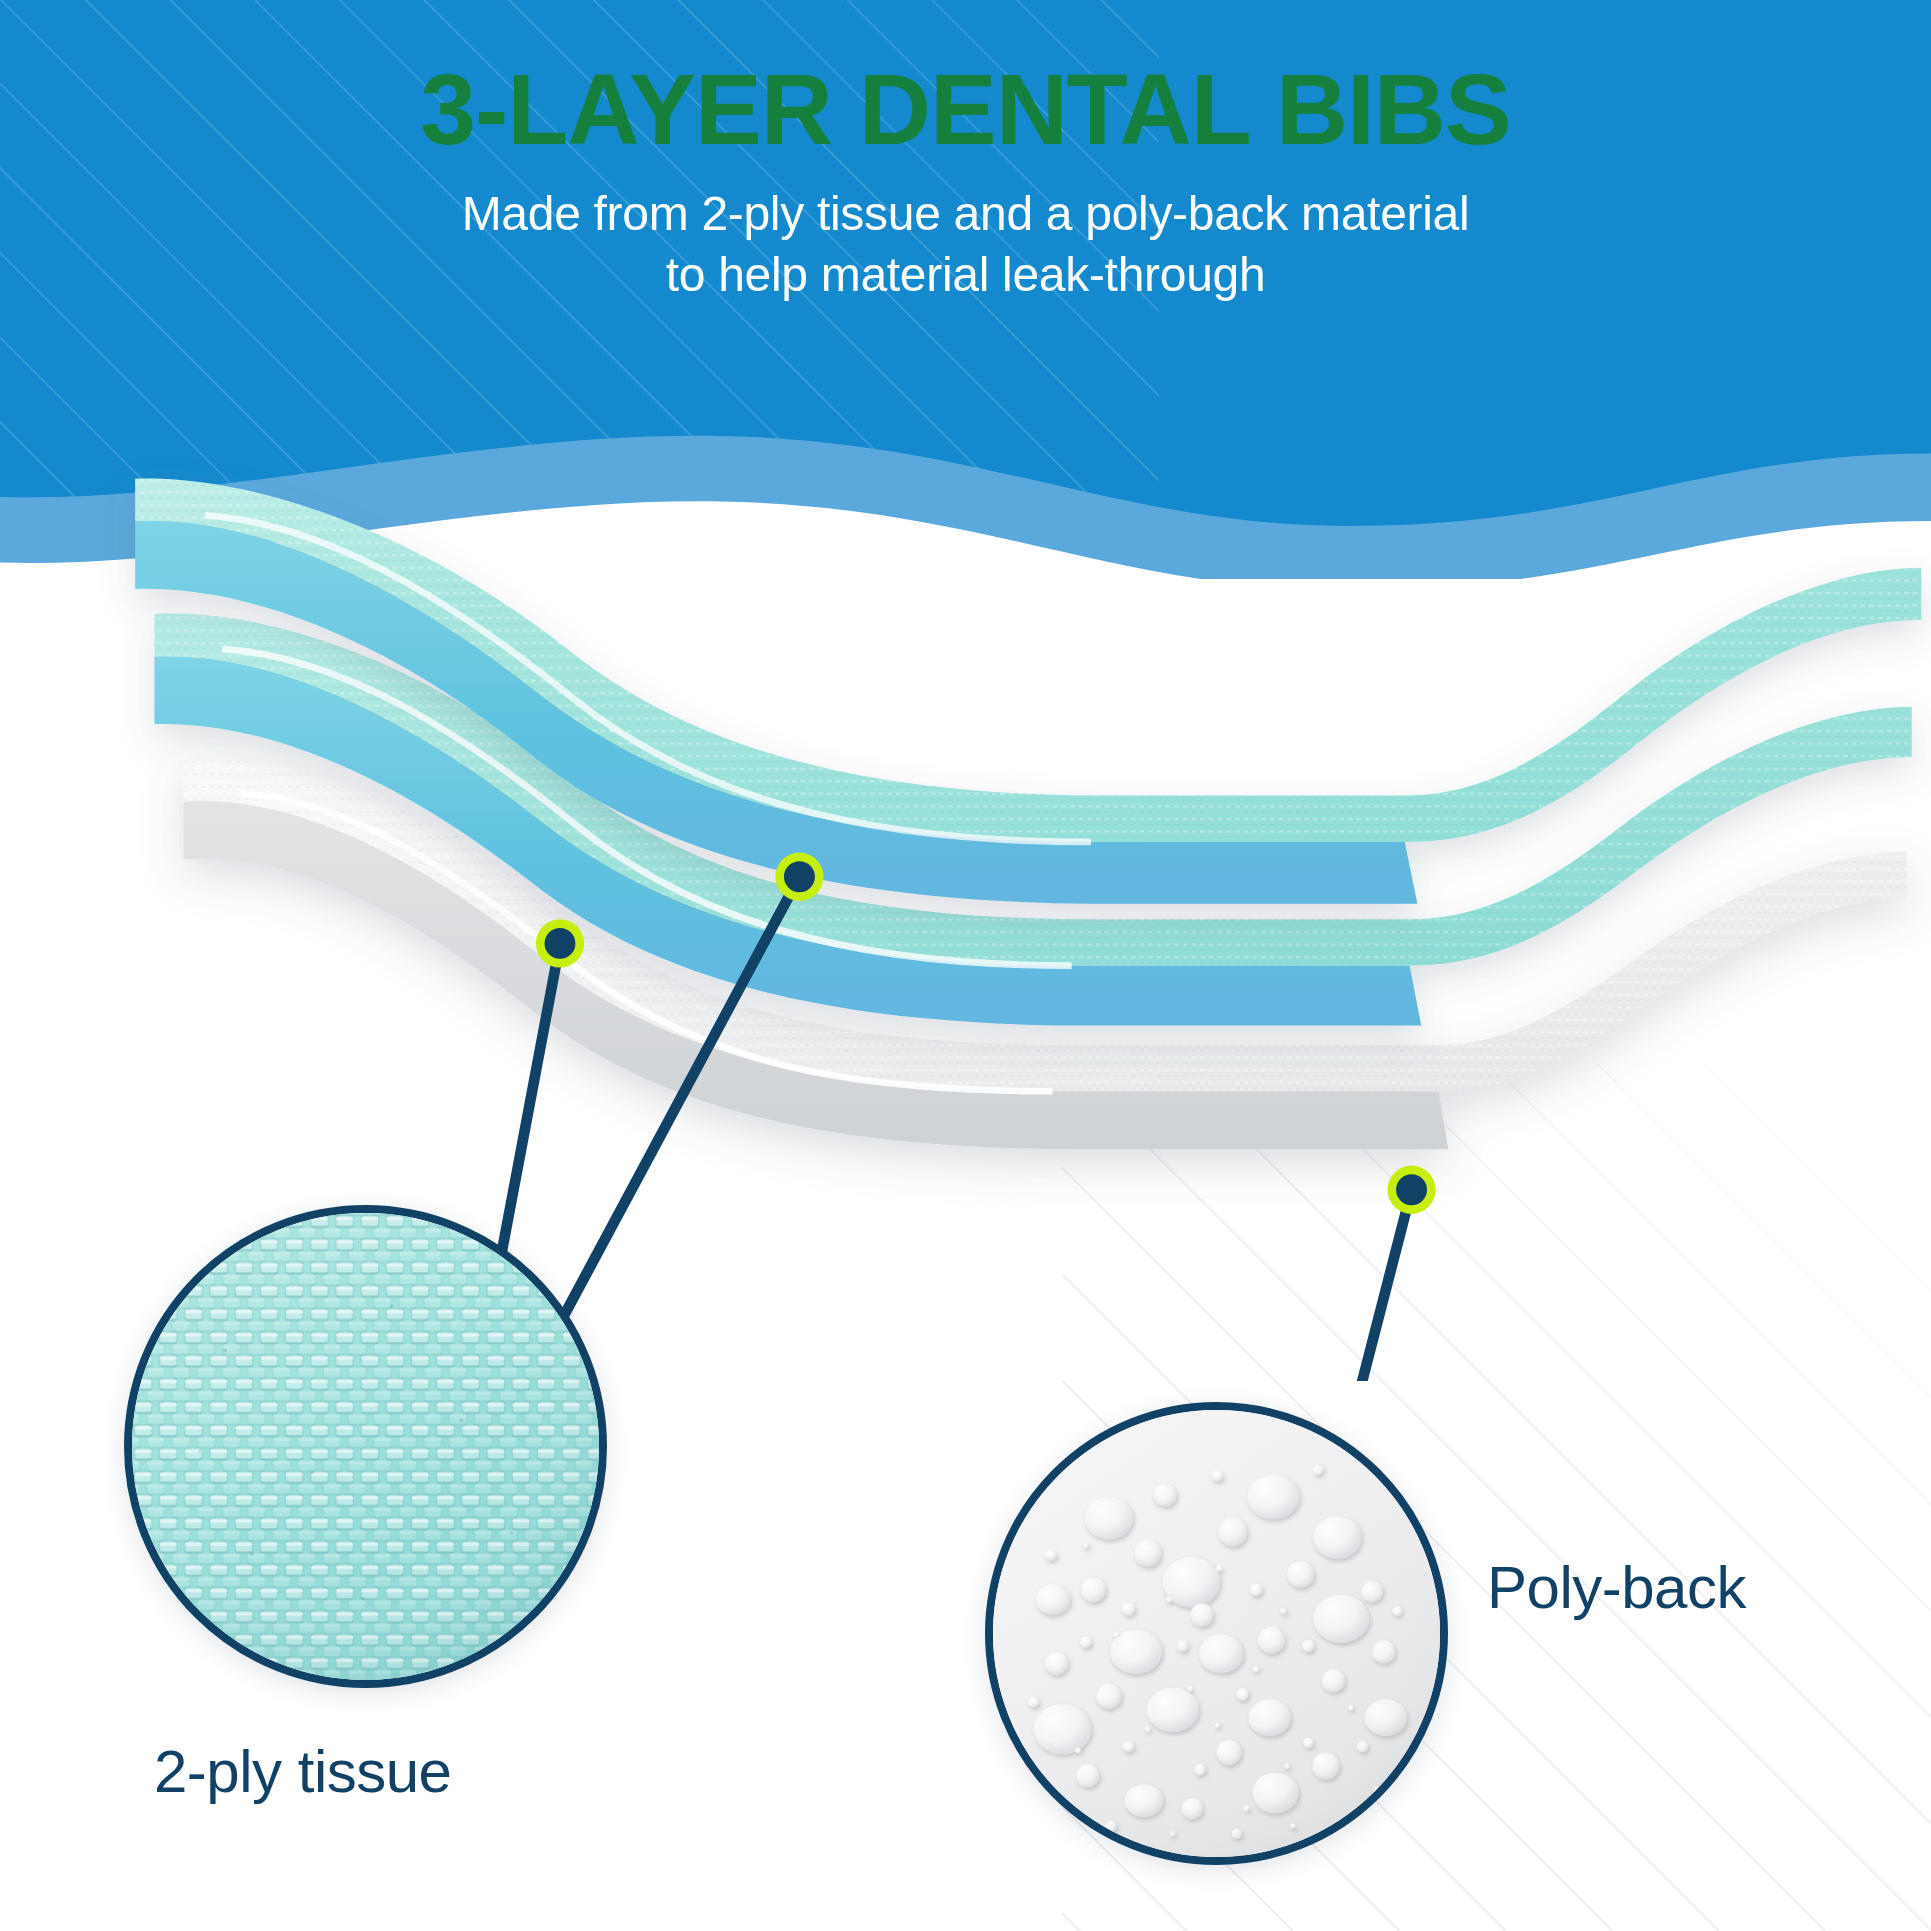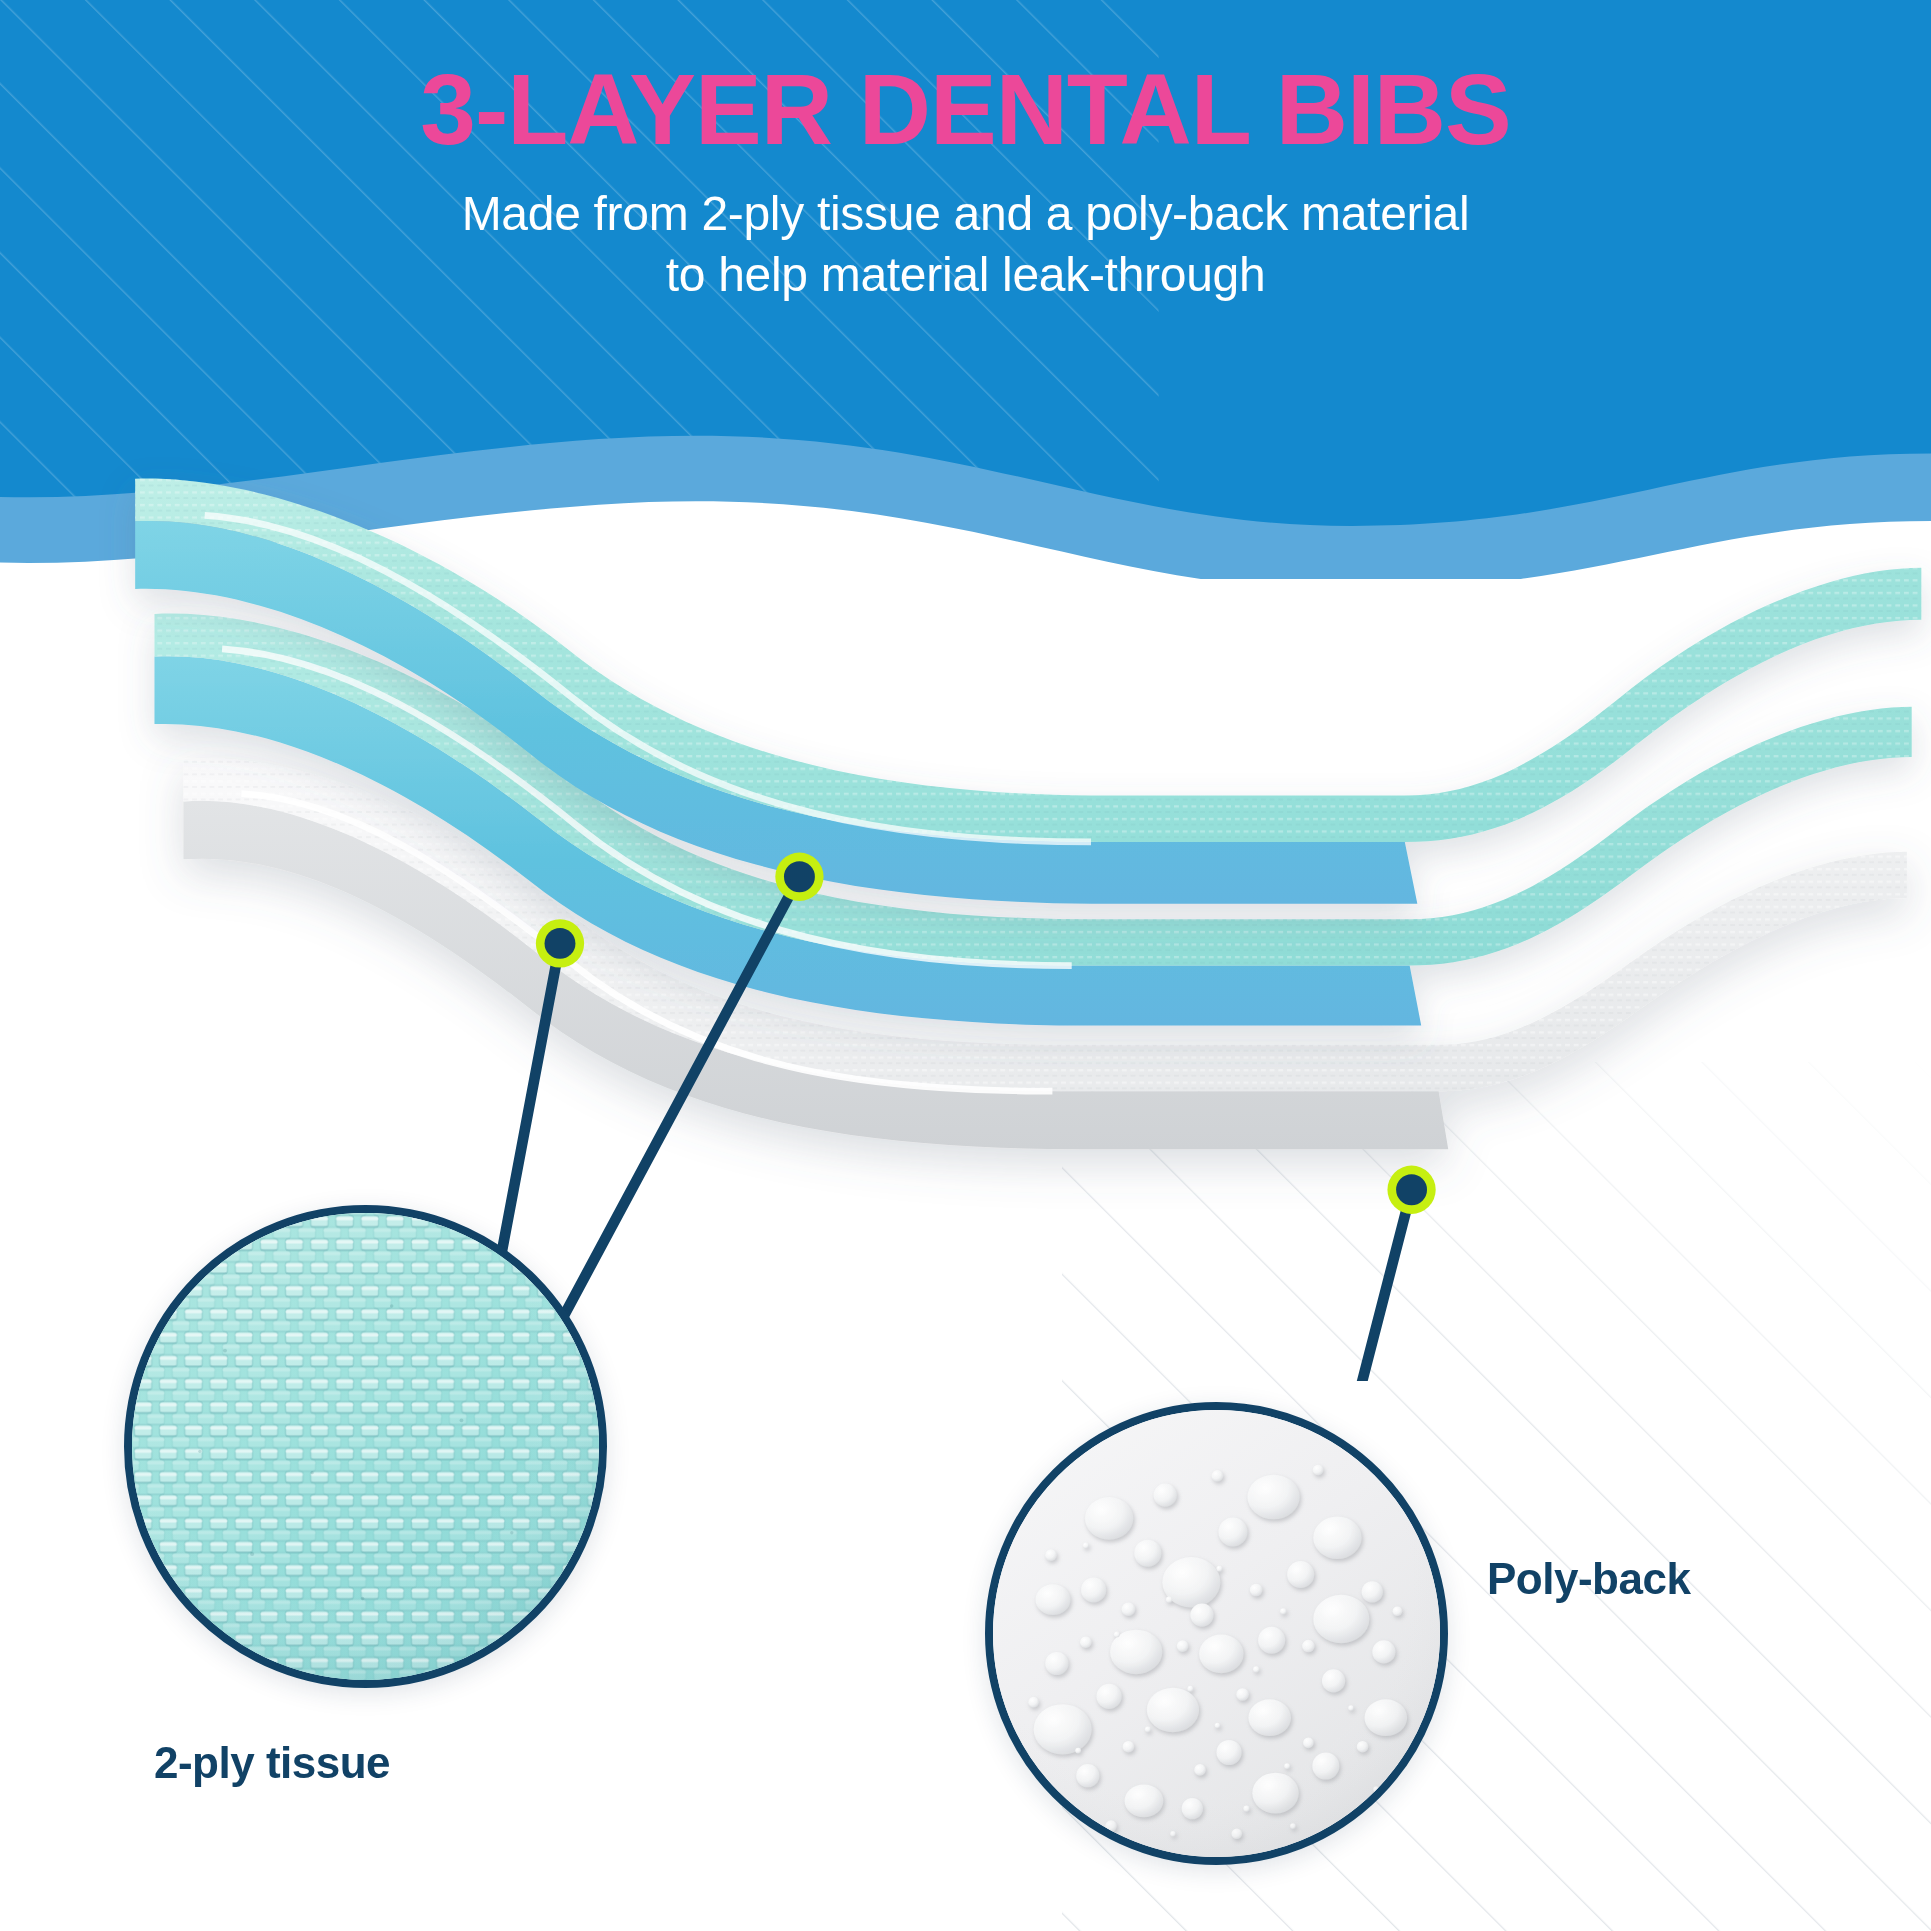--- a/index.html
+++ b/index.html
@@ -19,21 +19,21 @@
   }
   .header-bg {
     position:absolute; left:0; top:0; width:1931px; height:579px;
   }
   .header-content {
     position:absolute; left:0; top:0; width:1931px; height:454px;
     display:flex; flex-direction:column; align-items:center;
     justify-content:flex-start; padding-top:56px;
   }
   .hdr-title {
-    font-size:100px; font-weight:bold; color:#ec4899;
+    font-size:100px; font-weight:bold; color:#15803d;
     letter-spacing:-1px; line-height:1.06; text-align:center;
     white-space:nowrap;
   }
   .hdr-sub {
     margin-top:21px; font-size:48px; color:#ffffff; font-weight:400;
     text-align:center; line-height:1.28; letter-spacing:-0.3px;
   }
   .hdr-sub .l2 { display:block; }
 
   
@@ -51,21 +51,21 @@
     border:8.7px solid #114266;
     overflow:hidden; background:#ffffff;
     box-shadow:0 5.8px 25px rgba(20,50,80,0.13);
   }
   #circle-tissue { left:124px; top:1205px; width:483px; height:483px; }
   #circle-poly   { left:985px; top:1402px; width:463px; height:463px; }
   .circle-inner { position:absolute; inset:0; }
 
   
   .clabel {
-    position:absolute; color:#114266; font-size:44px; font-weight:700;
+    position:absolute; color:#114266; font-size:60px; font-weight:400;
     line-height:1.14; letter-spacing:-0.5px;
   }
   #label-tissue { left:154px; top:1738px; }
   #label-poly   { left:1487px; top:1554px; }
   #label-poly .l2 { display:block; }
 </style>
 </head>
 <body>
 
 <div id="stage">

